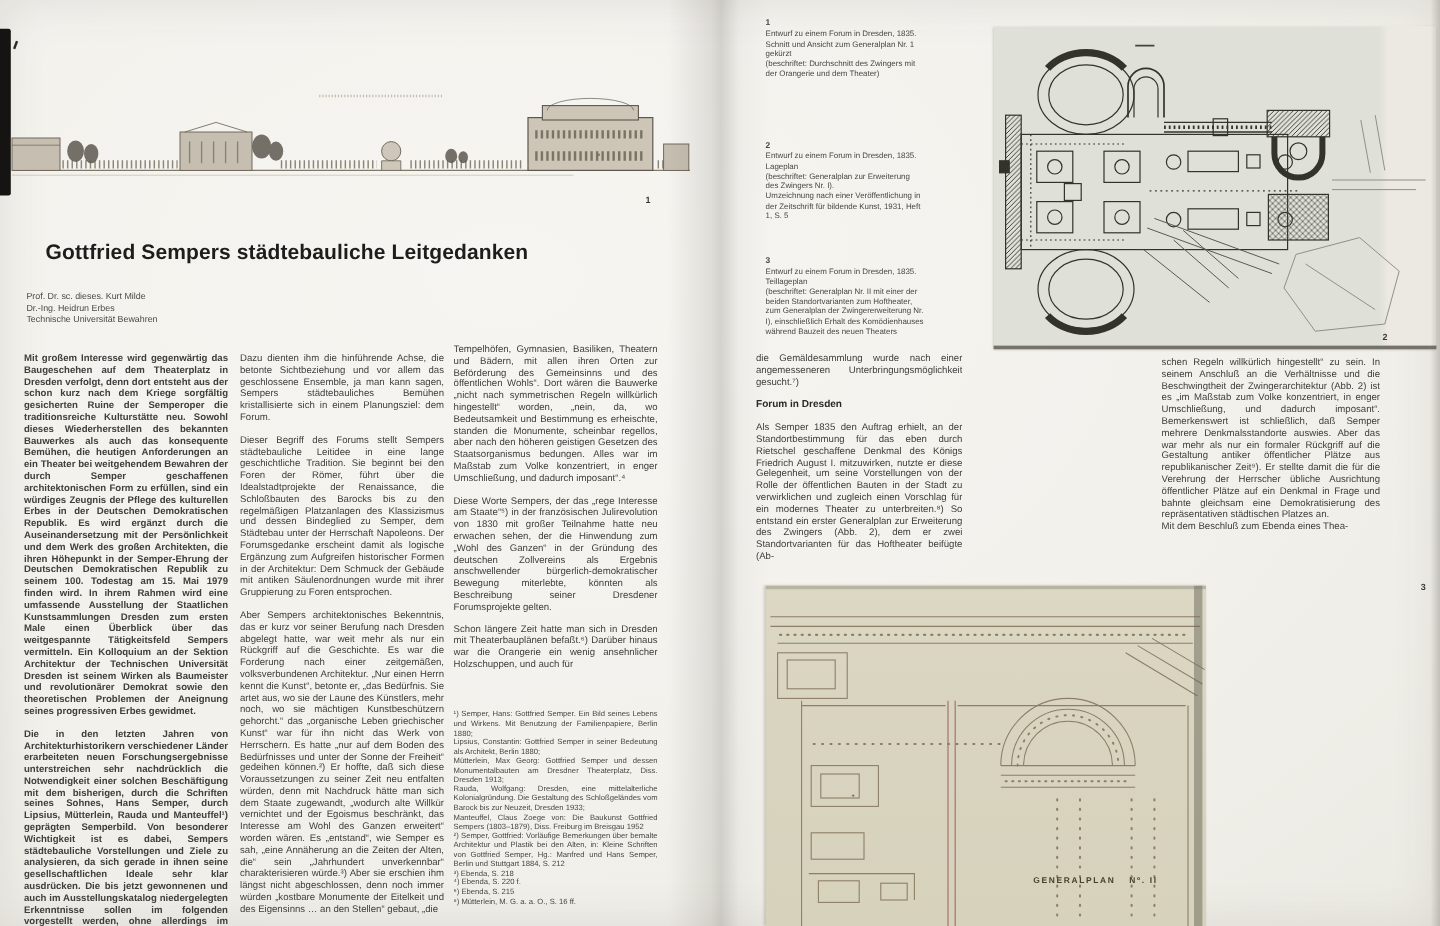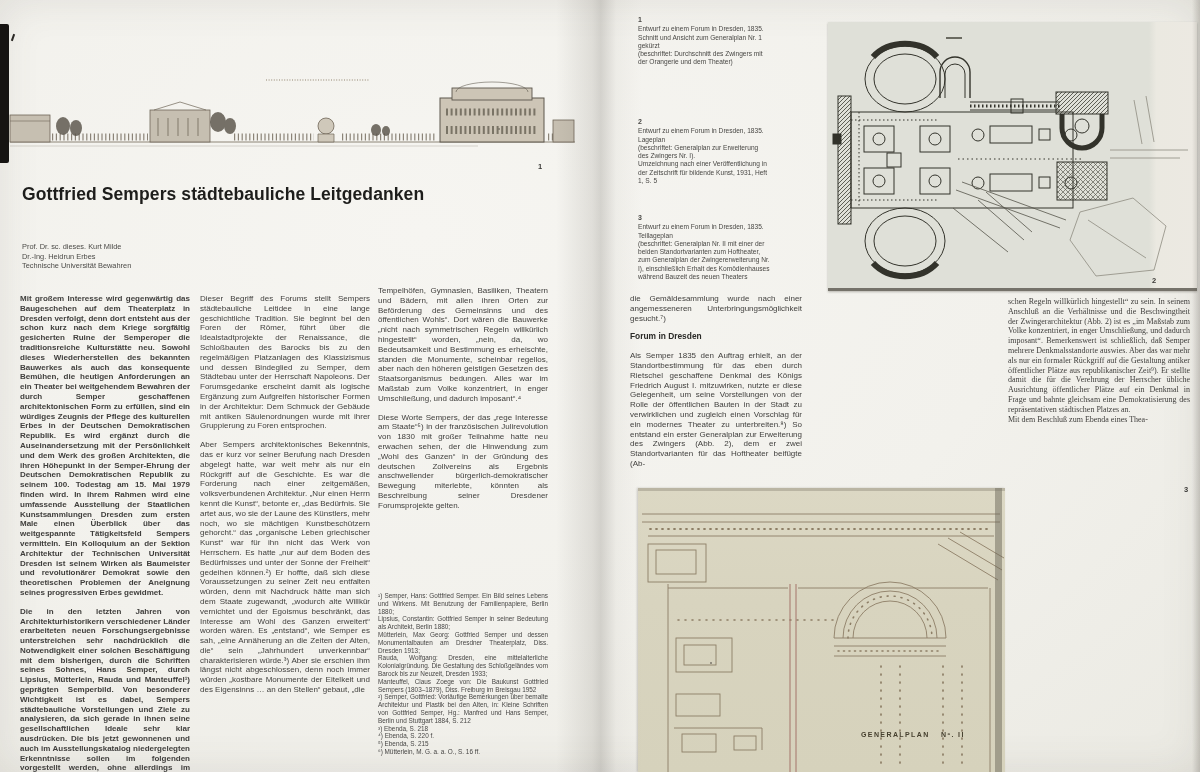--- a/index.html
+++ b/index.html
@@ -20,32 +20,32 @@
   .fig1{left:8px;top:58px;width:577px;height:114px;}
   .fig2{left:828px;top:22px;width:369px;height:266px;
     background:linear-gradient(90deg,#dfe0d8 0%,#dfe0d8 87%,#ebe9e1 89%,#ece9e2 100%);
     border-bottom:3px solid #75726a;box-shadow:0 1px 2px rgba(70,66,58,.35);}
   .fig3{left:638px;top:488px;width:367px;height:284px;
     background:linear-gradient(180deg,#dcd8c4 0%,#d8d4bf 40%,#d6d2bc 100%);
     box-shadow:-1px 0 2px rgba(70,66,58,.25);}
 
   .fig-num{position:absolute;font-size:7.5px;font-weight:bold;color:#3a3936;}
 
-  .title{position:absolute;left:22px;top:184px;width:560px;margin:0;
+  .title{position:absolute;left:22px;top:184px;width:560px;margin:16px;
     font-size:17.5px;font-weight:bold;color:#1d1d1b;letter-spacing:.1px;}
   .authors{position:absolute;left:22px;top:242px;font-size:7.4px;line-height:9.6px;color:#4b4a47;}
 
   .col{position:absolute;font-size:8px;line-height:9.8px;text-align:justify;overflow:hidden;}
   .col p{margin:0 0 9px 0;}
   .col p:last-child{margin-bottom:0;}
   .col1{left:20px;top:294px;width:170px;height:478px;font-weight:bold;}
   .col2{left:200px;top:294px;width:170px;height:478px;}
   .col3{left:378px;top:286px;width:170px;height:292px;}
   .col4{left:630px;top:294px;width:172px;height:190px;}
-  .col5{left:1008px;top:297px;width:182px;height:178px;font-family:Liberation Serif, serif;}
+  .col5{left:968px;top:297px;width:182px;height:178px;}
   .sec-head{font-weight:bold;font-size:8.4px;margin:0 0 4px 0;color:#2a2a27;}
 
   .footnotes{left:378px;top:592px;width:170px;height:180px;position:absolute;
     font-size:6.4px;line-height:7.8px;text-align:justify;color:#474645;overflow:hidden;}
   .footnotes div{margin:0;}
 
   .caption{position:absolute;left:638px;width:132px;font-size:6.6px;line-height:8.3px;
     color:#484744;text-align:left;}
   .caption .cap-num{display:block;font-weight:bold;margin-bottom:1px;font-size:7px;}
   .caption .cap-body{white-space:pre-line;}
@@ -103,26 +103,28 @@
     <div>Prof. Dr. sc. dieses. Kurt Milde</div>
     <div>Dr.-Ing. Heidrun Erbes</div>
     <div>Technische Universität Bewahren</div>
   </div>
 
   <div class="col col1">
     <p>Mit großem Interesse wird gegenwärtig das Baugeschehen auf dem Theaterplatz in Dresden verfolgt, denn dort entsteht aus der schon kurz nach dem Kriege sorgfältig gesicherten Ruine der Semperoper die traditionsreiche Kulturstätte neu. Sowohl dieses Wiederherstellen des bekannten Bauwerkes als auch das konsequente Bemühen, die heutigen Anforderungen an ein Theater bei weitgehendem Bewahren der durch Semper geschaffenen architektonischen Form zu erfüllen, sind ein würdiges Zeugnis der Pflege des kulturellen Erbes in der Deutschen Demokratischen Republik. Es wird ergänzt durch die Auseinandersetzung mit der Persönlichkeit und dem Werk des großen Architekten, die ihren Höhepunkt in der Semper-Ehrung der Deutschen Demokratischen Republik zu seinem 100. Todestag am 15. Mai 1979 finden wird. In ihrem Rahmen wird eine umfassende Ausstellung der Staatlichen Kunstsammlungen Dresden zum ersten Male einen Überblick über das weitgespannte Tätigkeitsfeld Sempers vermitteln. Ein Kolloquium an der Sektion Architektur der Technischen Universität Dresden ist seinem Wirken als Baumeister und revolutionärer Demokrat sowie den theoretischen Problemen der Aneignung seines progressiven Erbes gewidmet.</p>
     <p>Die in den letzten Jahren von Architekturhistorikern verschiedener Länder erarbeiteten neuen Forschungsergebnisse unterstreichen sehr nachdrücklich die Notwendigkeit einer solchen Beschäftigung mit dem bisherigen, durch die Schriften seines Sohnes, Hans Semper, durch Lipsius, Mütterlein, Rauda und Manteuffel¹) geprägten Semperbild. Von besonderer Wichtigkeit ist es dabei, Sempers städtebauliche Vorstellungen und Ziele zu analysieren, da sich gerade in ihnen seine gesellschaftlichen Ideale sehr klar ausdrücken. Die bis jetzt gewonnenen und auch im Ausstellungskatalog niedergelegten Erkenntnisse sollen im folgenden vorgestellt werden, ohne allerdings im einzelnen auf alle Details – vor allem der Dresdener Forumsplanung – einzugehen.</p>
   </div>
   <div class="col col2">
+    <p>Dazu dienten ihm die hinführende Achse, die betonte Sichtbeziehung und vor allem das geschlossene Ensemble, ja man kann sagen, Sempers städtebauliches Bemühen kristallisierte sich in einem Planungsziel: dem Forum.</p>
     <p>Dieser Begriff des Forums stellt Sempers städtebauliche Leitidee in eine lange geschichtliche Tradition. Sie beginnt bei den Foren der Römer, führt über die Idealstadtprojekte der Renaissance, die Schloßbauten des Barocks bis zu den regelmäßigen Platzanlagen des Klassizismus und dessen Bindeglied zu Semper, dem Städtebau unter der Herrschaft Napoleons. Der Forumsgedanke erscheint damit als logische Ergänzung zum Aufgreifen historischer Formen in der Architektur: Dem Schmuck der Gebäude mit antiken Säulenordnungen wurde mit ihrer Gruppierung zu Foren entsprochen.</p>
     <p>Aber Sempers architektonisches Bekenntnis, das er kurz vor seiner Berufung nach Dresden abgelegt hatte, war weit mehr als nur ein Rückgriff auf die Geschichte. Es war die Forderung nach einer zeitgemäßen, volksverbundenen Architektur. „Nur einen Herrn kennt die Kunst“, betonte er, „das Bedürfnis. Sie artet aus, wo sie der Laune des Künstlers, mehr noch, wo sie mächtigen Kunstbeschützern gehorcht.“ das „organische Leben griechischer Kunst“ war für ihn nicht das Werk von Herrschern. Es hatte „nur auf dem Boden des Bedürfnisses und unter der Sonne der Freiheit“ gedeihen können.²) Er hoffte, daß sich diese Voraussetzungen zu seiner Zeit neu entfalten würden, denn mit Nachdruck hätte man sich dem Staate zugewandt, „wodurch alte Willkür vernichtet und der Egoismus beschränkt, das Interesse am Wohl des Ganzen erweitert“ worden wären. Es „entstand“, wie Semper es sah, „eine Annäherung an die Zeiten der Alten, die“ sein „Jahrhundert unverkennbar“ charakterisieren würde.³) Aber sie erschien ihm längst nicht abgeschlossen, denn noch immer würden „kostbare Monumente der Eitelkeit und des Eigensinns … an den Stellen“ gebaut, „die</p>
   </div>
   <div class="col col3">
     <p>Tempelhöfen, Gymnasien, Basiliken, Theatern und Bädern, mit allen ihren Orten zur Beförderung des Gemeinsinns und des öffentlichen Wohls“. Dort wären die Bauwerke „nicht nach symmetrischen Regeln willkürlich hingestellt“ worden, „nein, da, wo Bedeutsamkeit und Bestimmung es erheischte, standen die Monumente, scheinbar regellos, aber nach den höheren geistigen Gesetzen des Staatsorganismus bedungen. Alles war im Maßstab zum Volke konzentriert, in enger Umschließung, und dadurch imposant“.⁴</p>
     <p>Diese Worte Sempers, der das „rege Interesse am Staate“⁵) in der französischen Julirevolution von 1830 mit großer Teilnahme hatte neu erwachen sehen, der die Hinwendung zum „Wohl des Ganzen“ in der Gründung des deutschen Zollvereins als Ergebnis anschwellender bürgerlich-demokratischer Bewegung miterlebte, könnten als Beschreibung seiner Dresdener Forumsprojekte gelten.</p>
+    <p>Schon längere Zeit hatte man sich in Dresden mit Theaterbauplänen befaßt.⁶) Darüber hinaus war die Orangerie ein wenig ansehnlicher Holzschuppen, und auch für</p>
   </div>
   <div class="footnotes">
     <div>¹) Semper, Hans: Gottfried Semper. Ein Bild seines Lebens und Wirkens. Mit Benutzung der Familienpapiere, Berlin 1880;</div>
     <div>Lipsius, Constantin: Gottfried Semper in seiner Bedeutung als Architekt, Berlin 1880;</div>
     <div>Mütterlein, Max Georg: Gottfried Semper und dessen Monumentalbauten am Dresdner Theaterplatz, Diss. Dresden 1913;</div>
     <div>Rauda, Wolfgang: Dresden, eine mittelalterliche Kolonialgründung. Die Gestaltung des Schloßgeländes vom Barock bis zur Neuzeit, Dresden 1933;</div>
     <div>Manteuffel, Claus Zoege von: Die Baukunst Gottfried Sempers (1803–1879), Diss. Freiburg im Breisgau 1952</div>
     <div>²) Semper, Gottfried: Vorläufige Bemerkungen über bemalte Architektur und Plastik bei den Alten, in: Kleine Schriften von Gottfried Semper, Hg.: Manfred und Hans Semper, Berlin und Stuttgart 1884, S. 212</div>
     <div>³) Ebenda, S. 218</div>
     <div>⁴) Ebenda, S. 220 f.</div>

